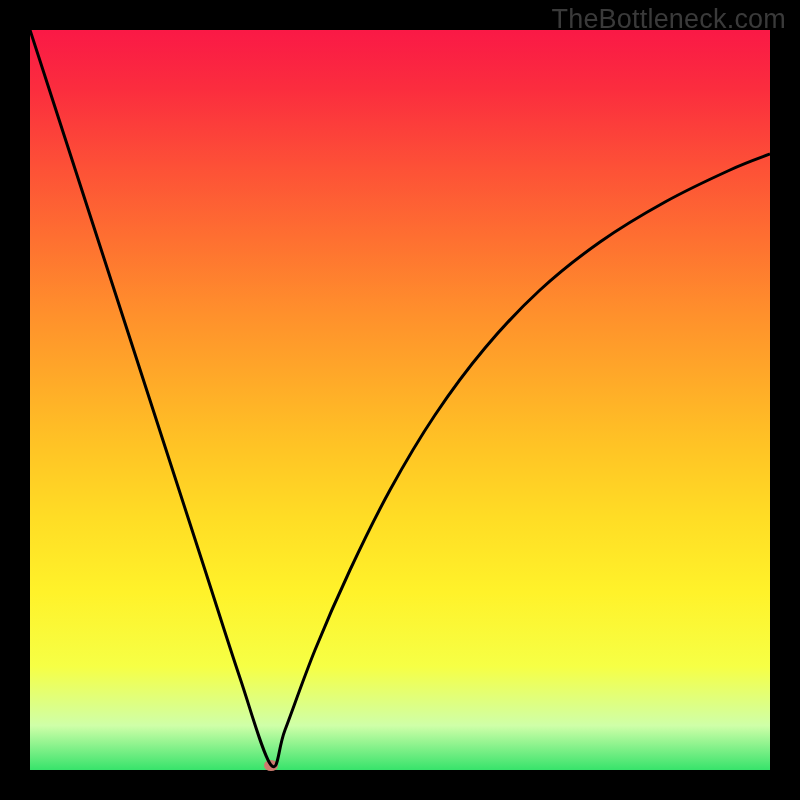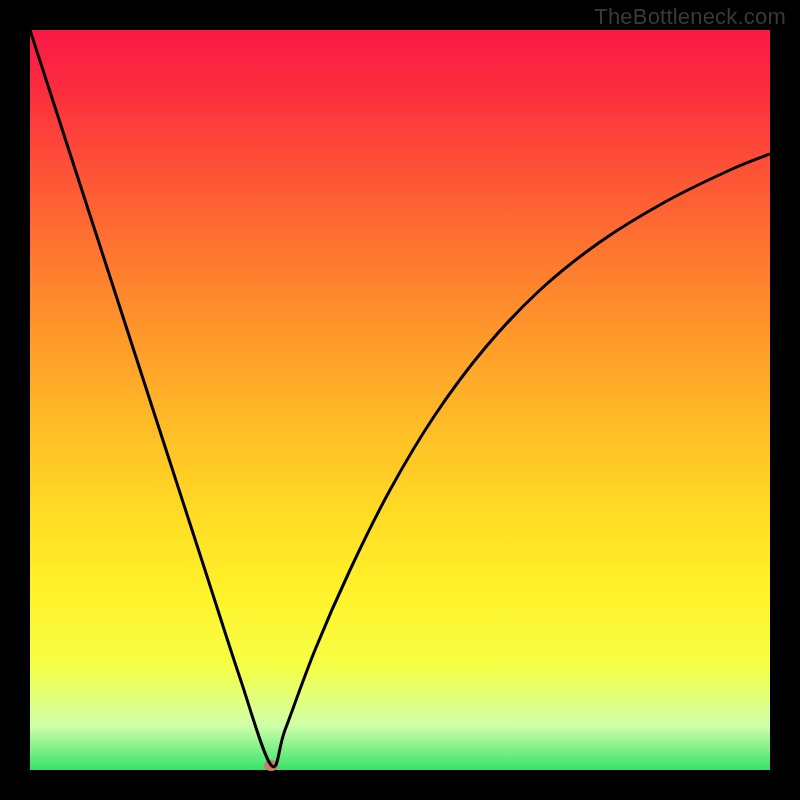--- a/index.html
+++ b/index.html
@@ -14,21 +14,21 @@
   .outer {
     position: relative;
     width: 800px;
     height: 800px;
     background: #000;
   }
   .watermark {
     position: absolute;
     top: 4px;
     right: 14px;
-    font-size: 22px;
+    font-size: 27px;
     font-weight: 500;
     color: #3a3a3a;
     letter-spacing: 0.2px;
     z-index: 3;
   }
   .plot {
     position: absolute;
     left: 30px;
     top: 30px;
     width: 740px;

